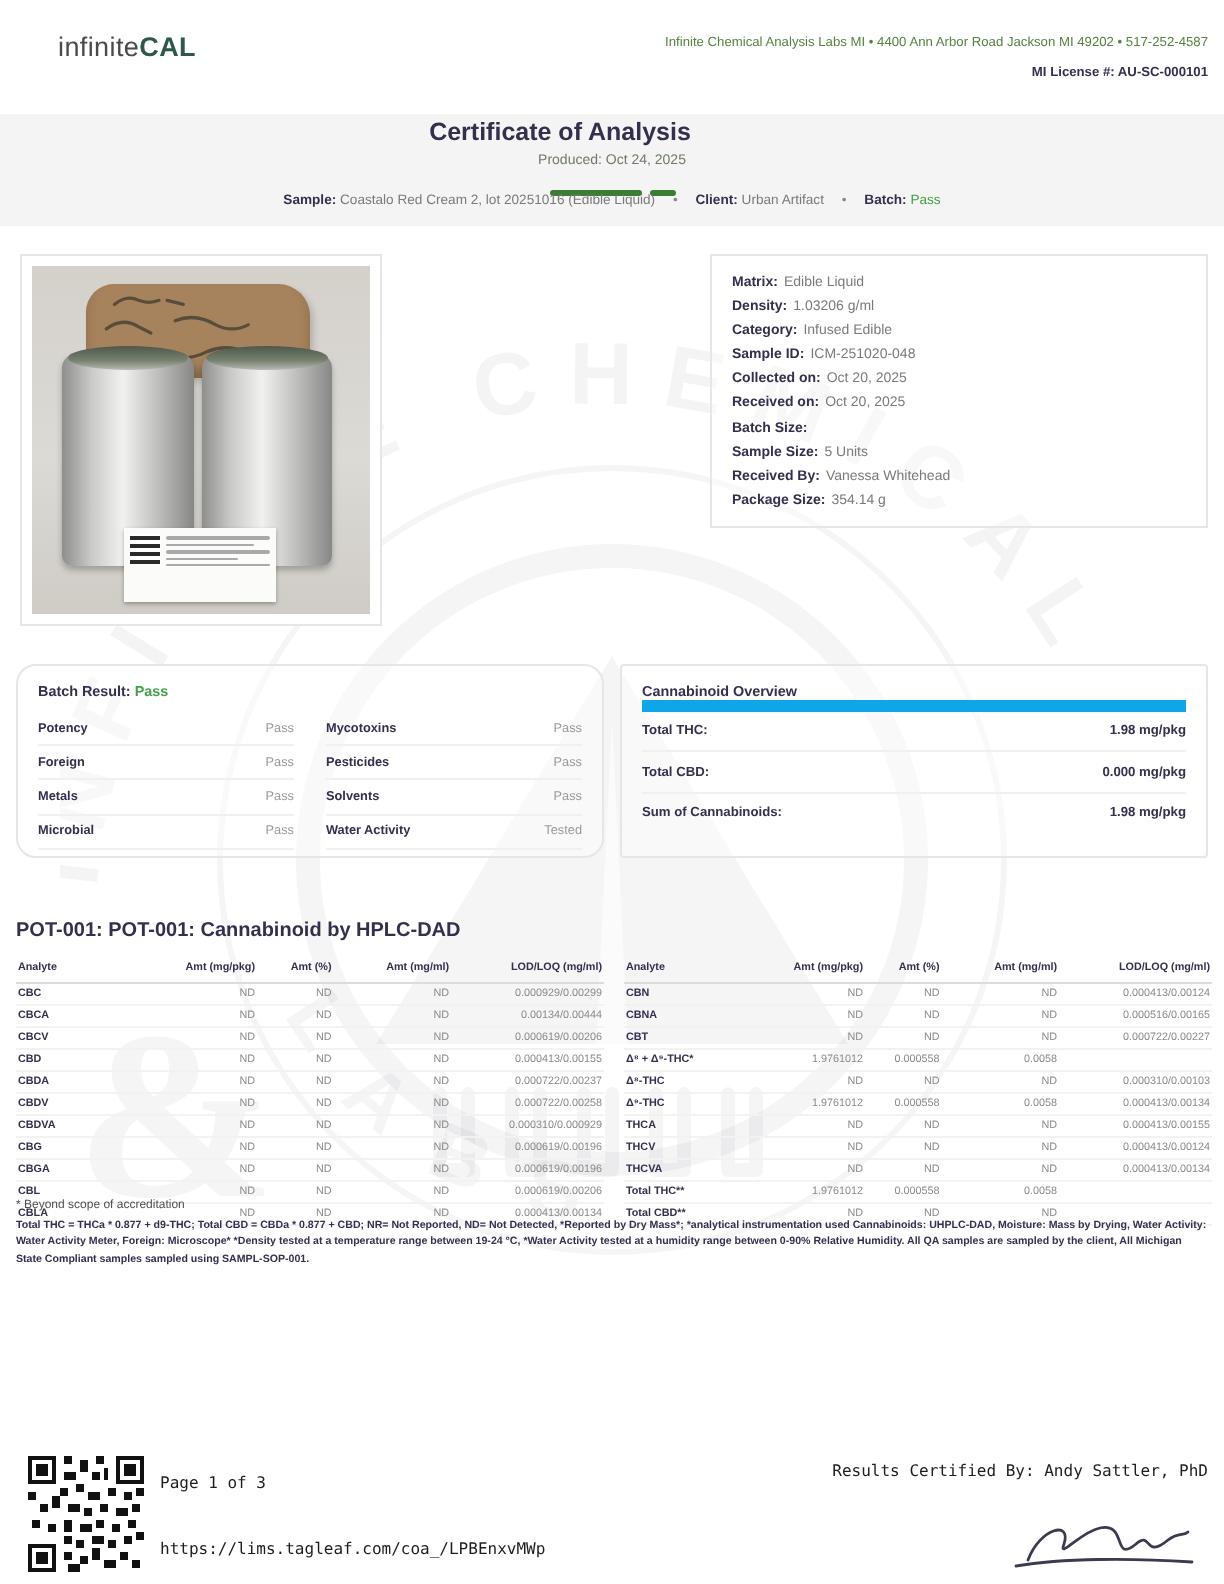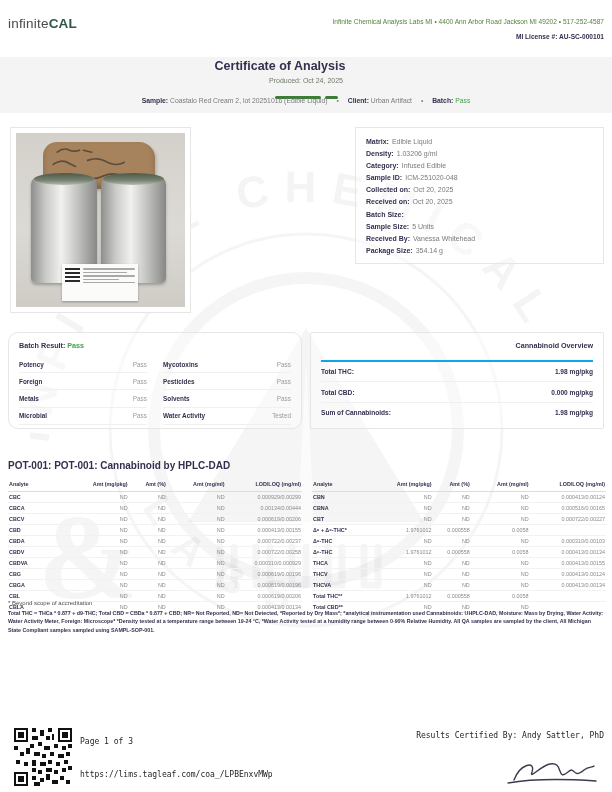--- a/index.html
+++ b/index.html
@@ -1,21 +1,21 @@
 <!DOCTYPE html>
 <html><head>
 <meta charset="utf-8">
 <style>
   html,body{margin:0;padding:0;background:#888;}
   .page{position:relative;width:612px;height:792px;background:#ffffff;margin:0 auto;
         font-family:"Liberation Sans",sans-serif;overflow:hidden;color:#33304e;}
   .abs{position:absolute;}
 
   
-  .logo{left:8px;top:16px;font-size:13.5px;letter-spacing:.2px;color:#4a4a4a;}
+  .logo{left:29px;top:16px;font-size:13.5px;letter-spacing:.2px;color:#4a4a4a;}
   .logo b{color:#2d584a;font-weight:bold;}
   .addr{right:8px;top:18px;font-size:6.6px;color:#55823e;}
   .license{right:8px;top:33px;font-size:6.6px;font-weight:bold;color:#33304e;}
 
   
   .band{left:0;top:57px;width:612px;height:56px;background:#f4f4f4;}
   .coa-title{left:0;top:59px;width:560px;text-align:center;font-size:12.5px;font-weight:bold;color:#33304e;}
   .produced{left:0;top:77px;width:612px;text-align:center;font-size:7px;color:#6e7a68;}
   .divider{left:0;top:88px;width:612px;text-align:center;}
   .divider span{display:inline-block;height:2.6px;background:#3c7d35;border-radius:2px;vertical-align:middle;}
@@ -64,21 +64,21 @@
   .batch-grid{display:flex;gap:16px;}
   .batch-col{flex:1;}
   .br-row{display:flex;justify-content:space-between;align-items:center;border-bottom:1px solid #f0f0f0;
           padding:4.6px 0;font-size:6.4px;}
   .br-row b{color:#33304e;}
   .br-row span.val{color:#9a9a9a;}
 
   
   .ov-box{left:310px;top:332px;width:294px;height:97px;border:1px solid #e6e6e6;border-radius:2px;
           box-sizing:border-box;padding:8px 10px;background:rgba(255,255,255,.4);}
-  .ov-title{font-size:7.2px;font-weight:bold;color:#33304e;border-bottom:2px solid #0ea5e9;padding-bottom:10px;text-align:right;}
+  .ov-title{font-size:7.2px;font-weight:bold;color:#33304e;border-bottom:6px solid #0ea5e9;padding-bottom:0;}
   .ov-row{display:flex;justify-content:space-between;border-bottom:1px solid #f0f0f0;padding:6.2px 0;font-size:6.6px;}
   .ov-row:last-child{border-bottom:none;}
   .ov-row b{color:#33304e;}
   .ov-row .val{color:#33304e;font-weight:bold;}
 
   
   .pot-title{left:8px;top:460px;font-size:10px;font-weight:bold;color:#33304e;}
   .pot-left{left:8px;top:478px;width:294px;}
   .pot-right{left:312px;top:478px;width:294px;}
   table.pot{width:100%;border-collapse:collapse;font-size:5.4px;table-layout:fixed;}

